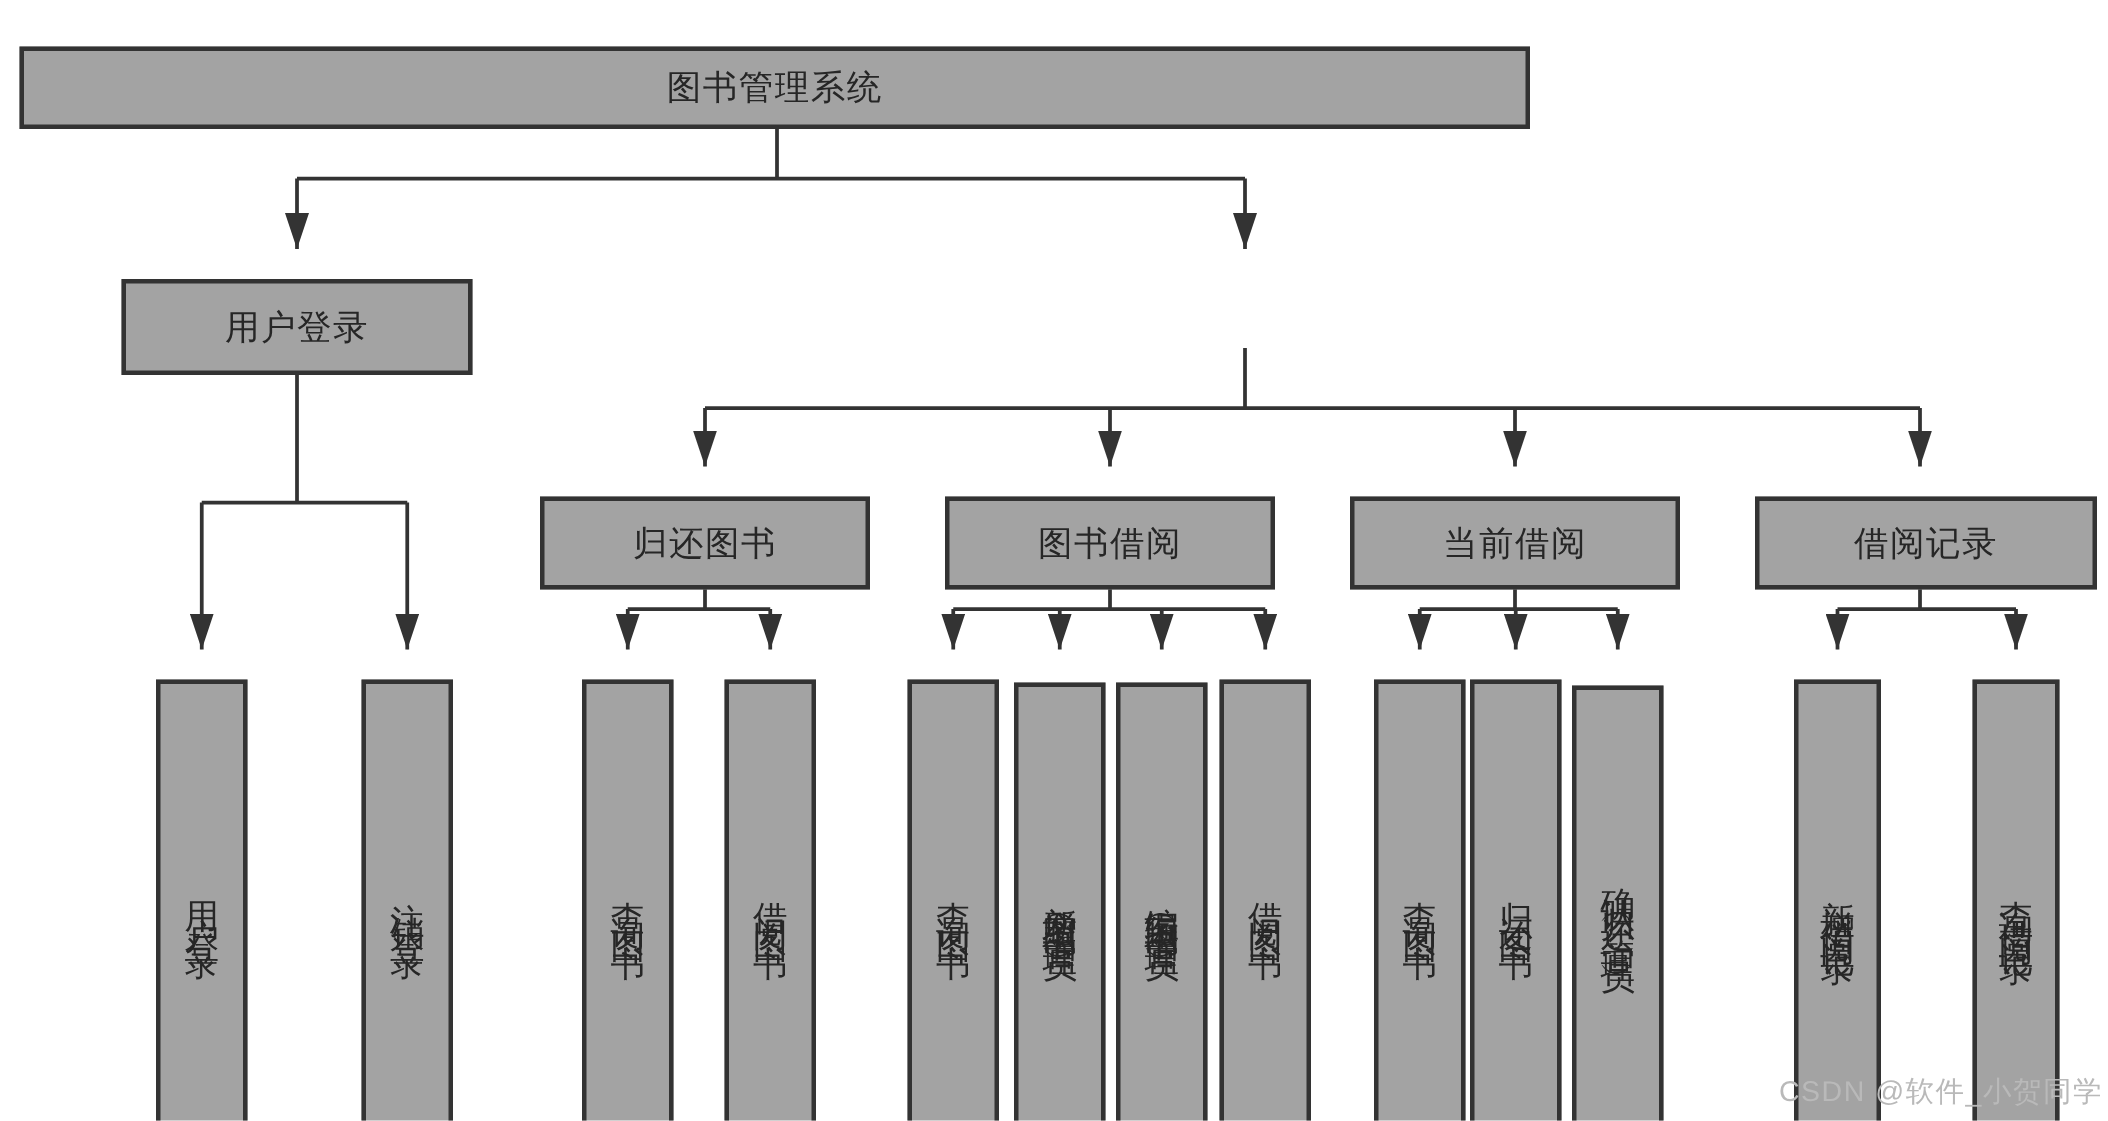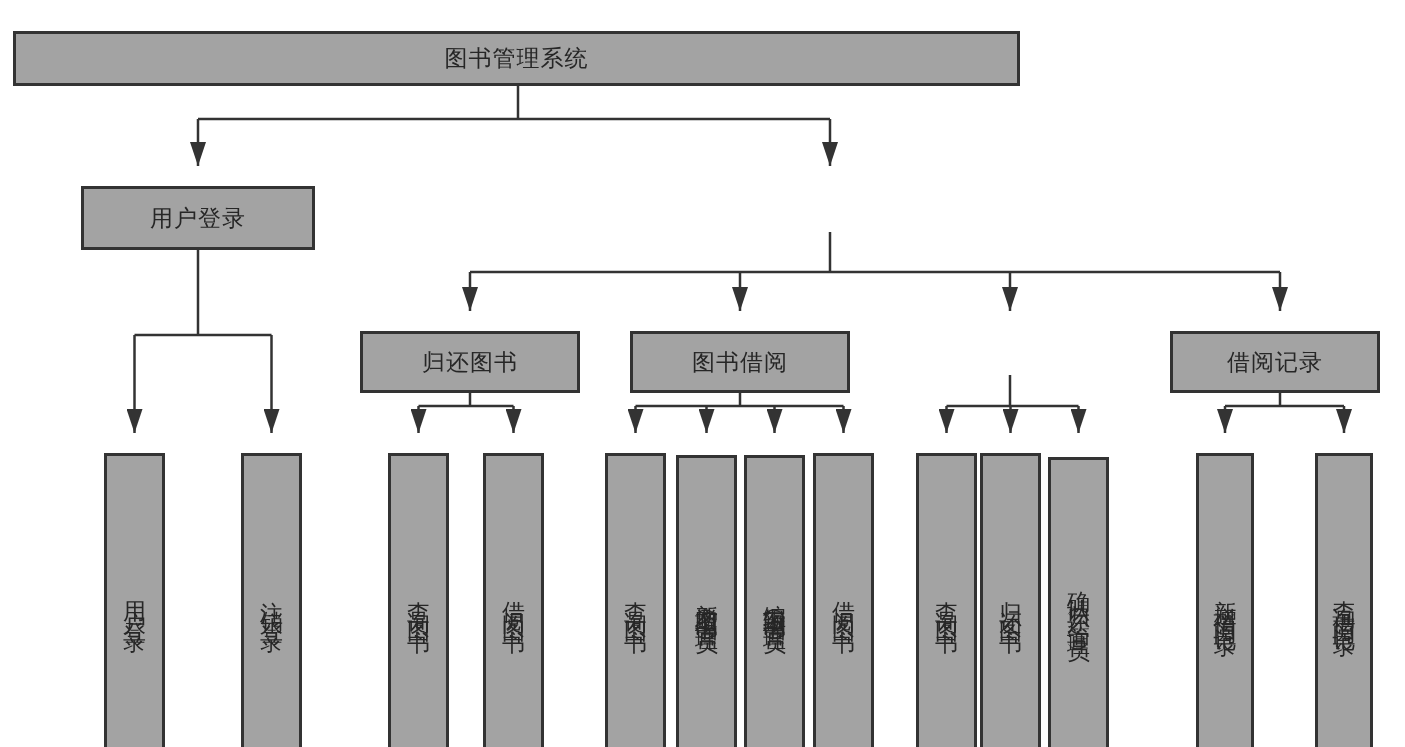--- a/index.html
+++ b/index.html
@@ -114,21 +114,24 @@
   <div class="node h-node" style="left:81px;top:168px;width:234px;height:64px;">
     <span class="lbl">用户登录</span>
   </div>
 
   <div class="node h-node" style="left:360px;top:313px;width:220px;height:62px;">
     <span class="lbl">归还图书</span>
   </div>
   <div class="node h-node" style="left:630px;top:313px;width:220px;height:62px;font-family:Liberation Serif, serif;">
     <span class="lbl">图书借阅</span>
   </div>
-  <div class="node h-node" style="left:1170px;top:313px;width:210px;height:62px;">
+  <div class="node h-node" style="left:900px;top:313px;width:220px;height:62px;">
+    <span class="lbl">当前借阅</span>
+  </div>
+  <div class="node h-node" style="left:1170px;top:313px;width:228px;height:62px;">
     <span class="lbl">借阅记录</span>
   </div>
 
   <div class="node leaf" style="left:104px;top:435px;width:61px;height:299px;">
     <span class="lbl">用户登录</span>
   </div>
   <div class="node leaf" style="left:241px;top:435px;width:61px;height:299px;">
     <span class="lbl">注销登录</span>
   </div>
 
@@ -162,14 +165,15 @@
     <span class="lbl med">确认归还（管理员）</span>
   </div>
 
   <div class="node leaf" style="left:1196px;top:435px;width:58px;height:299px;">
     <span class="lbl med">新增借阅记录</span>
   </div>
   <div class="node leaf" style="left:1315px;top:435px;width:58px;height:299px;">
     <span class="lbl med">查询借阅记录</span>
   </div>
 
+  <div class="watermark">CSDN @软件_小贺同学</div>
 
 </div>
 
 </body></html>

